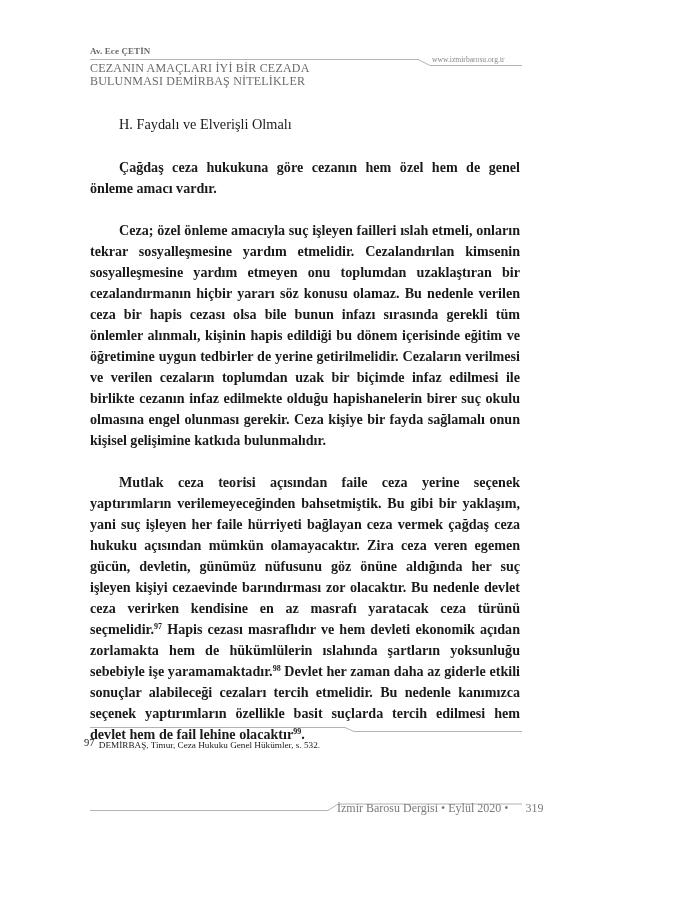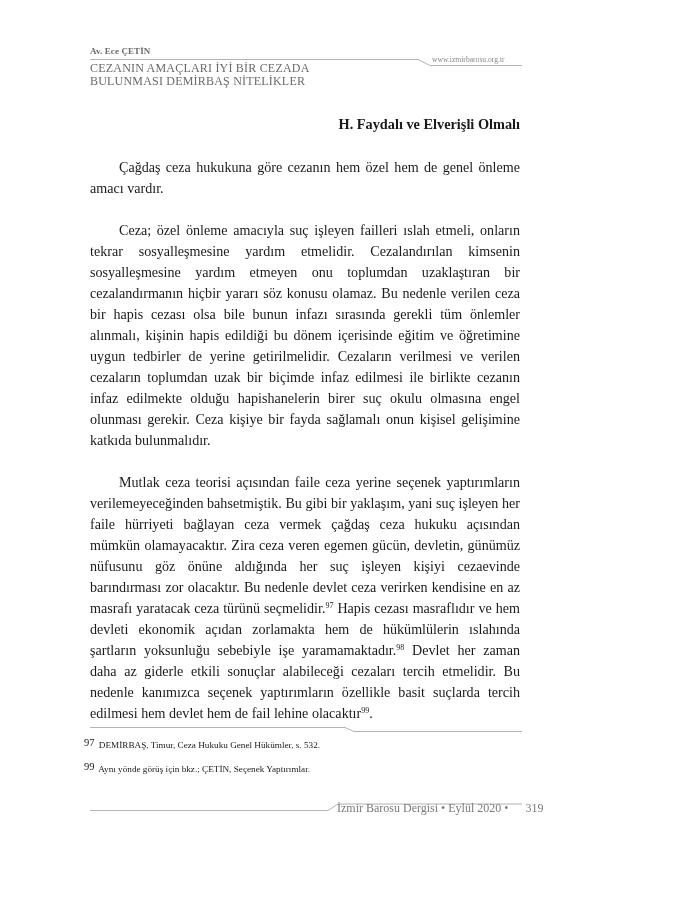--- a/index.html
+++ b/index.html
@@ -6,22 +6,22 @@
     body { width: 700px; height: 917px; position: relative; overflow: hidden; color: #1a1a1a; }
     .sans { font-family: Liberation Serif, serif; }
     .serif { font-family: "Liberation Serif", serif; }
 
     .hdr-author { position: absolute; left: 90px; top: 46px; font-size: 9px; font-weight: bold; color: #6a6a6a; letter-spacing: 0.1px; }
     .hdr-title { position: absolute; left: 90px; top: 62px; font-size: 12px; color: #6a6a6a; line-height: 13px; letter-spacing: 0.2px; }
     .hdr-url { position: absolute; left: 432px; top: 55px; font-size: 7.6px; color: #888; }
     svg.rule { position: absolute; left: 0; top: 0; }
 
     .content { position: absolute; left: 90px; top: 114px; width: 430px; font-size: 14.1px; line-height: 21px; }
-    .h { font-weight: bold; padding-left: 29px; margin: 0 0 22px 0; font-size: 14.3px; text-align: right; }
-    .p { text-indent: 29px; text-align: justify; margin: 0 0 21px 0; }
+    .h { font-weight: normal; padding-left: 29px; margin: 0 0 22px 0; font-size: 14.3px; }
+    .p { text-indent: 29px; text-align: justify; margin: 0 0 21px 0; font-weight: bold; }
     sup { font-size: 8px; line-height: 0; vertical-align: 5px; }
 
     .fn-wrap { position: absolute; left: 84px; top: 735px; width: 430px; font-size: 9.2px; line-height: 16px; }
     .fn { margin: 0 0 6px 0; text-align: left; }
     .fn .num { font-size: 10.5px; vertical-align: 2px; margin-right: 2px; }
 
     .ftr { position: absolute; left: 337px; top: 801px; font-size: 12px; color: #7a7a7a; white-space: nowrap; }
     .ftr .pg { margin-left: 14px; }
   </style>
 </head>
@@ -46,22 +46,18 @@
   <p class="p">Ceza; özel önleme amacıyla suç işleyen failleri ıslah etmeli, onların tekrar sosyalleşmesine yardım etmelidir. Cezalandırılan kimsenin sosyalleşmesine yardım etmeyen onu toplumdan uzaklaştıran bir cezalandırmanın hiçbir yararı söz konusu olamaz. Bu nedenle verilen ceza bir hapis cezası olsa bile bunun infazı sırasında gerekli tüm önlemler alınmalı, kişinin hapis edildiği bu dönem içerisinde eğitim ve öğretimine uygun tedbirler de yerine getirilmelidir. Cezaların verilmesi ve verilen cezaların toplumdan uzak bir biçimde infaz edilmesi ile birlikte cezanın infaz edilmekte olduğu hapishanelerin birer suç okulu olmasına engel olunması gerekir. Ceza kişiye bir fayda sağlamalı onun kişisel gelişimine katkıda bulunmalıdır.</p>
 
   <p class="p"><span>Mutlak ceza teorisi açısından faile ceza yerine seçenek yaptırımların verilemeyeceğinden bahsetmiştik. Bu gibi bir yaklaşım, yani suç işleyen her faile hürriyeti bağlayan ceza vermek çağdaş ceza hukuku açısından mümkün olamayacaktır. Zira ceza veren egemen gücün, devletin, günümüz nüfusunu göz önüne aldığında her suç işleyen kişiyi cezaevinde barındırması zor olacaktır. Bu nedenle devlet ceza verirken kendisine en az masrafı yaratacak ceza türünü seçmelidir.</span><sup>97</sup><span> Hapis cezası masraflıdır ve hem devleti ekonomik açıdan zorlamakta hem de hükümlülerin ıslahında şartların yoksunluğu sebebiyle işe yaramamaktadır.</span><sup>98</sup><span> Devlet her zaman daha az giderle etkili sonuçlar alabileceği cezaları tercih etmelidir. Bu nedenle kanımızca seçenek yaptırımların özellikle basit suçlarda tercih edilmesi hem devlet hem de fail lehine olacaktır</span><sup>99</sup><span>.</span></p>
 </div>
 
 <div class="fn-wrap serif">
   <div class="fn">
     <span class="num">97</span>
     <span>DEMİRBAŞ, Timur, Ceza Hukuku Genel Hükümler, s. 532.</span>
   </div>
-  <div class="fn">
-    <span class="num">99</span>
-    <span>Aynı yönde görüş için bkz.; ÇETİN, Seçenek Yaptırımlar.</span>
-  </div>
 </div>
 
 <div class="ftr sans">
   <span>İzmir Barosu Dergisi • Eylül 2020 •</span>
   <span class="pg">319</span>
 </div>
 
 </body></html>

